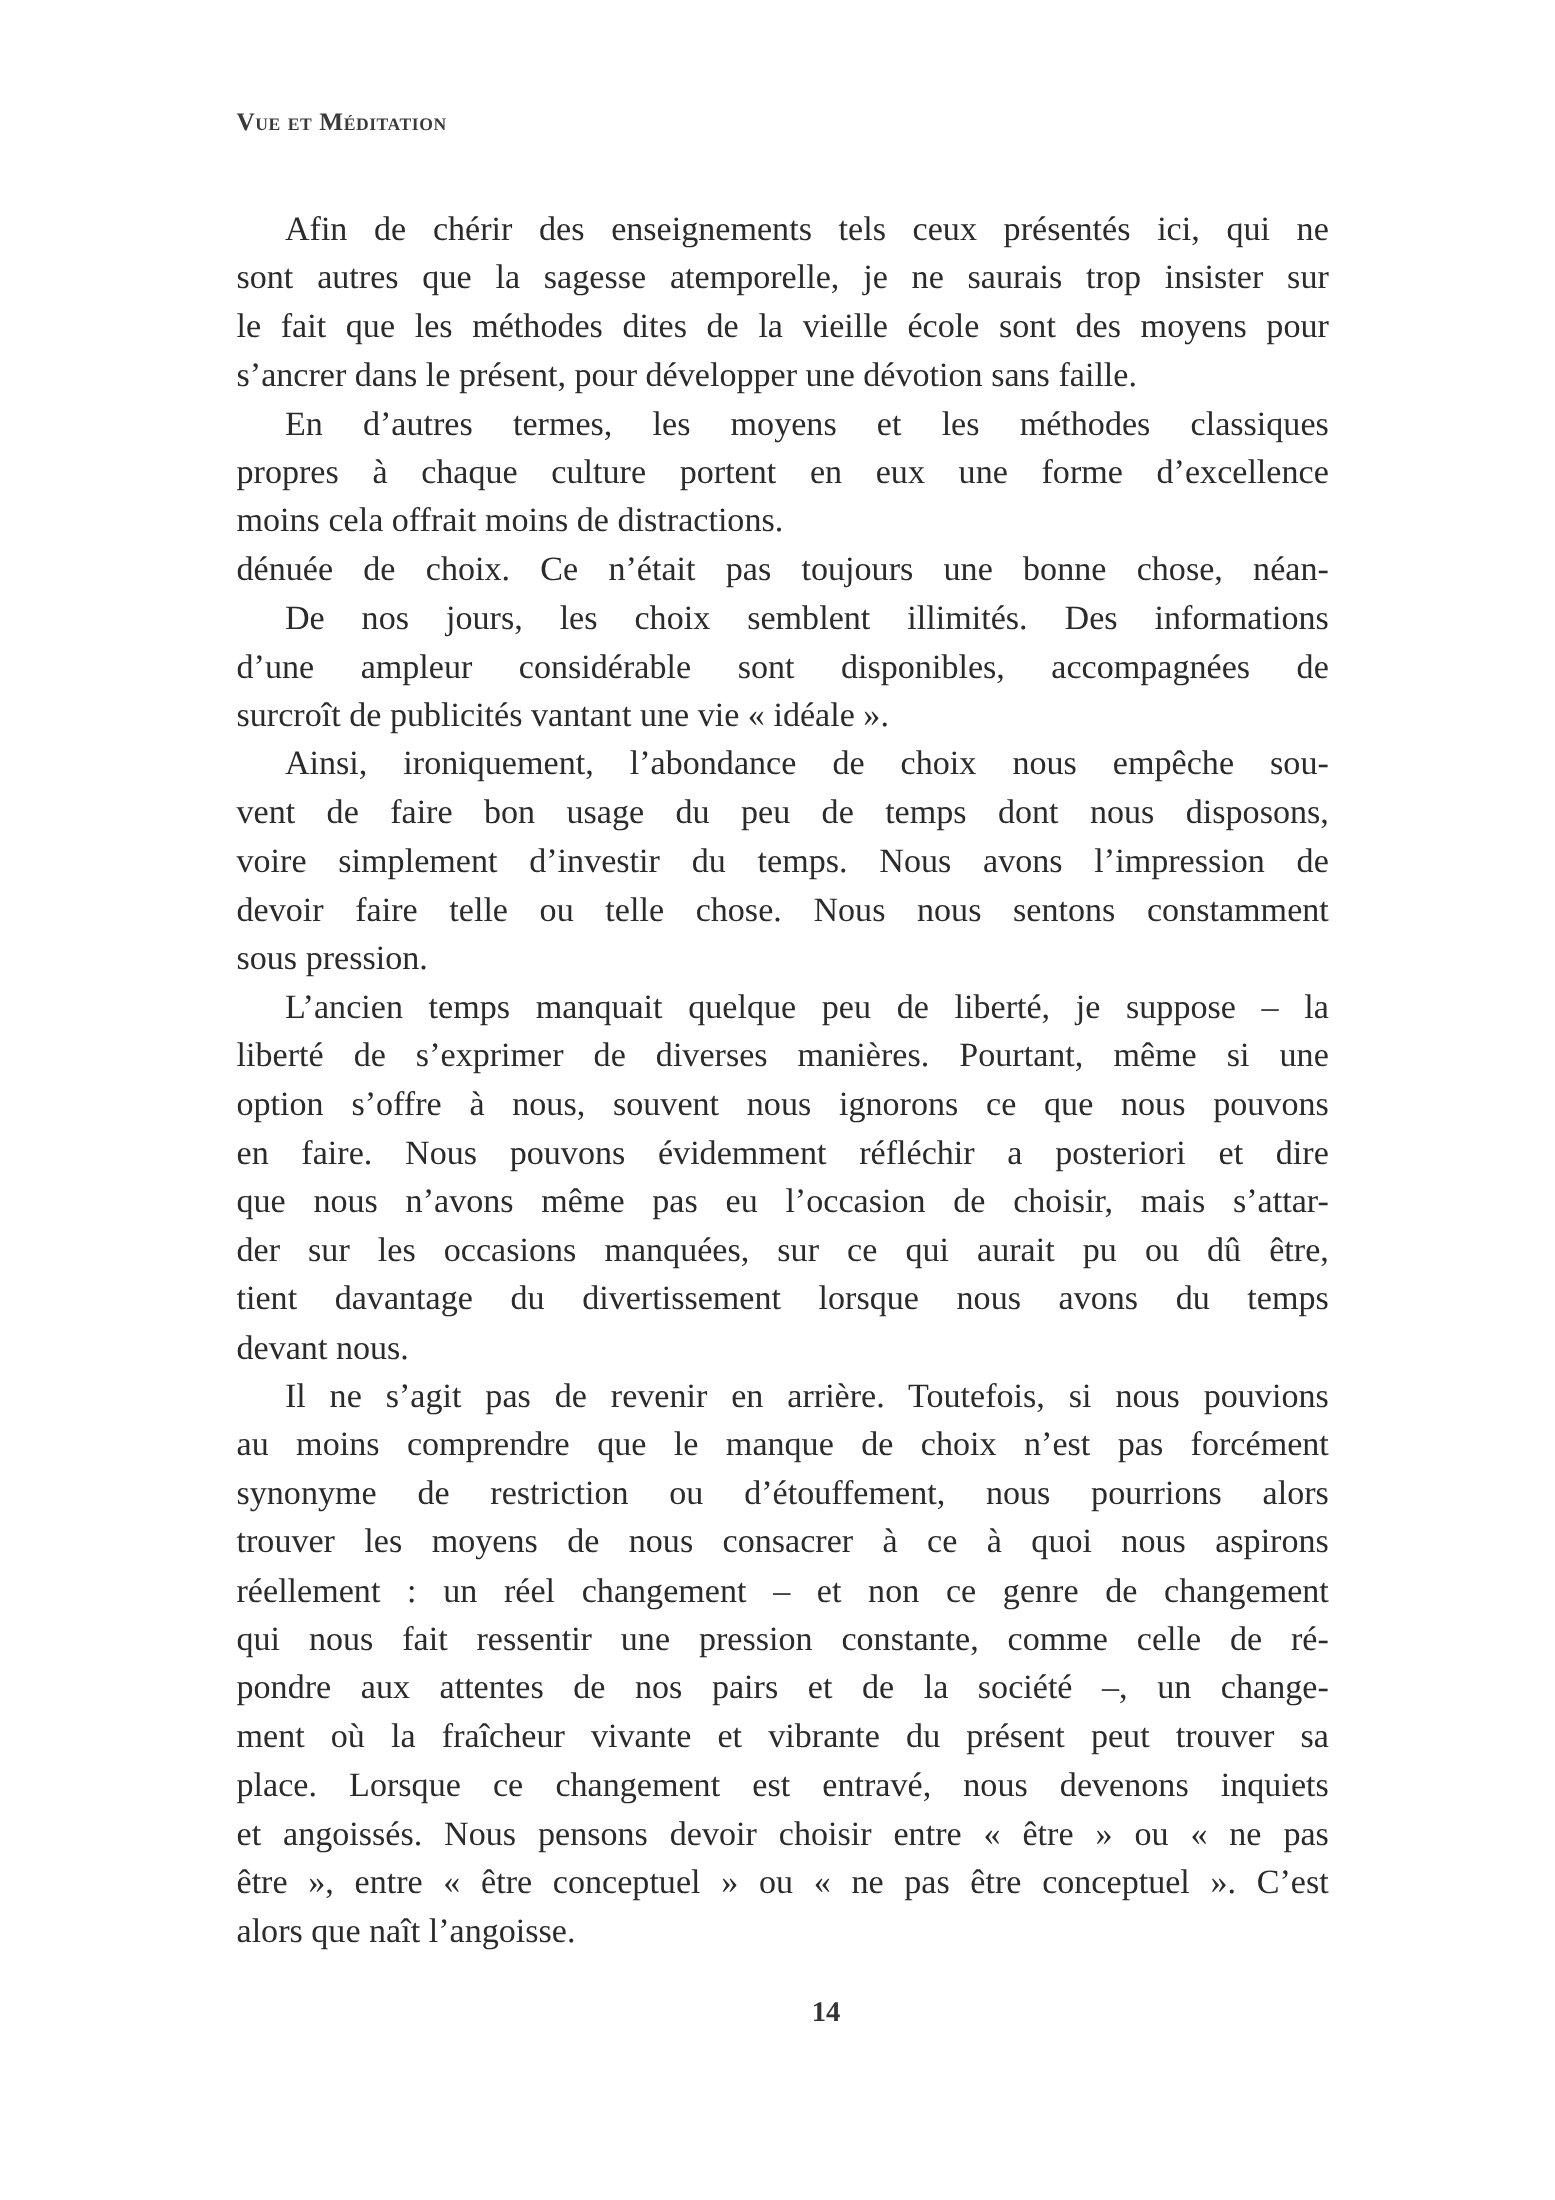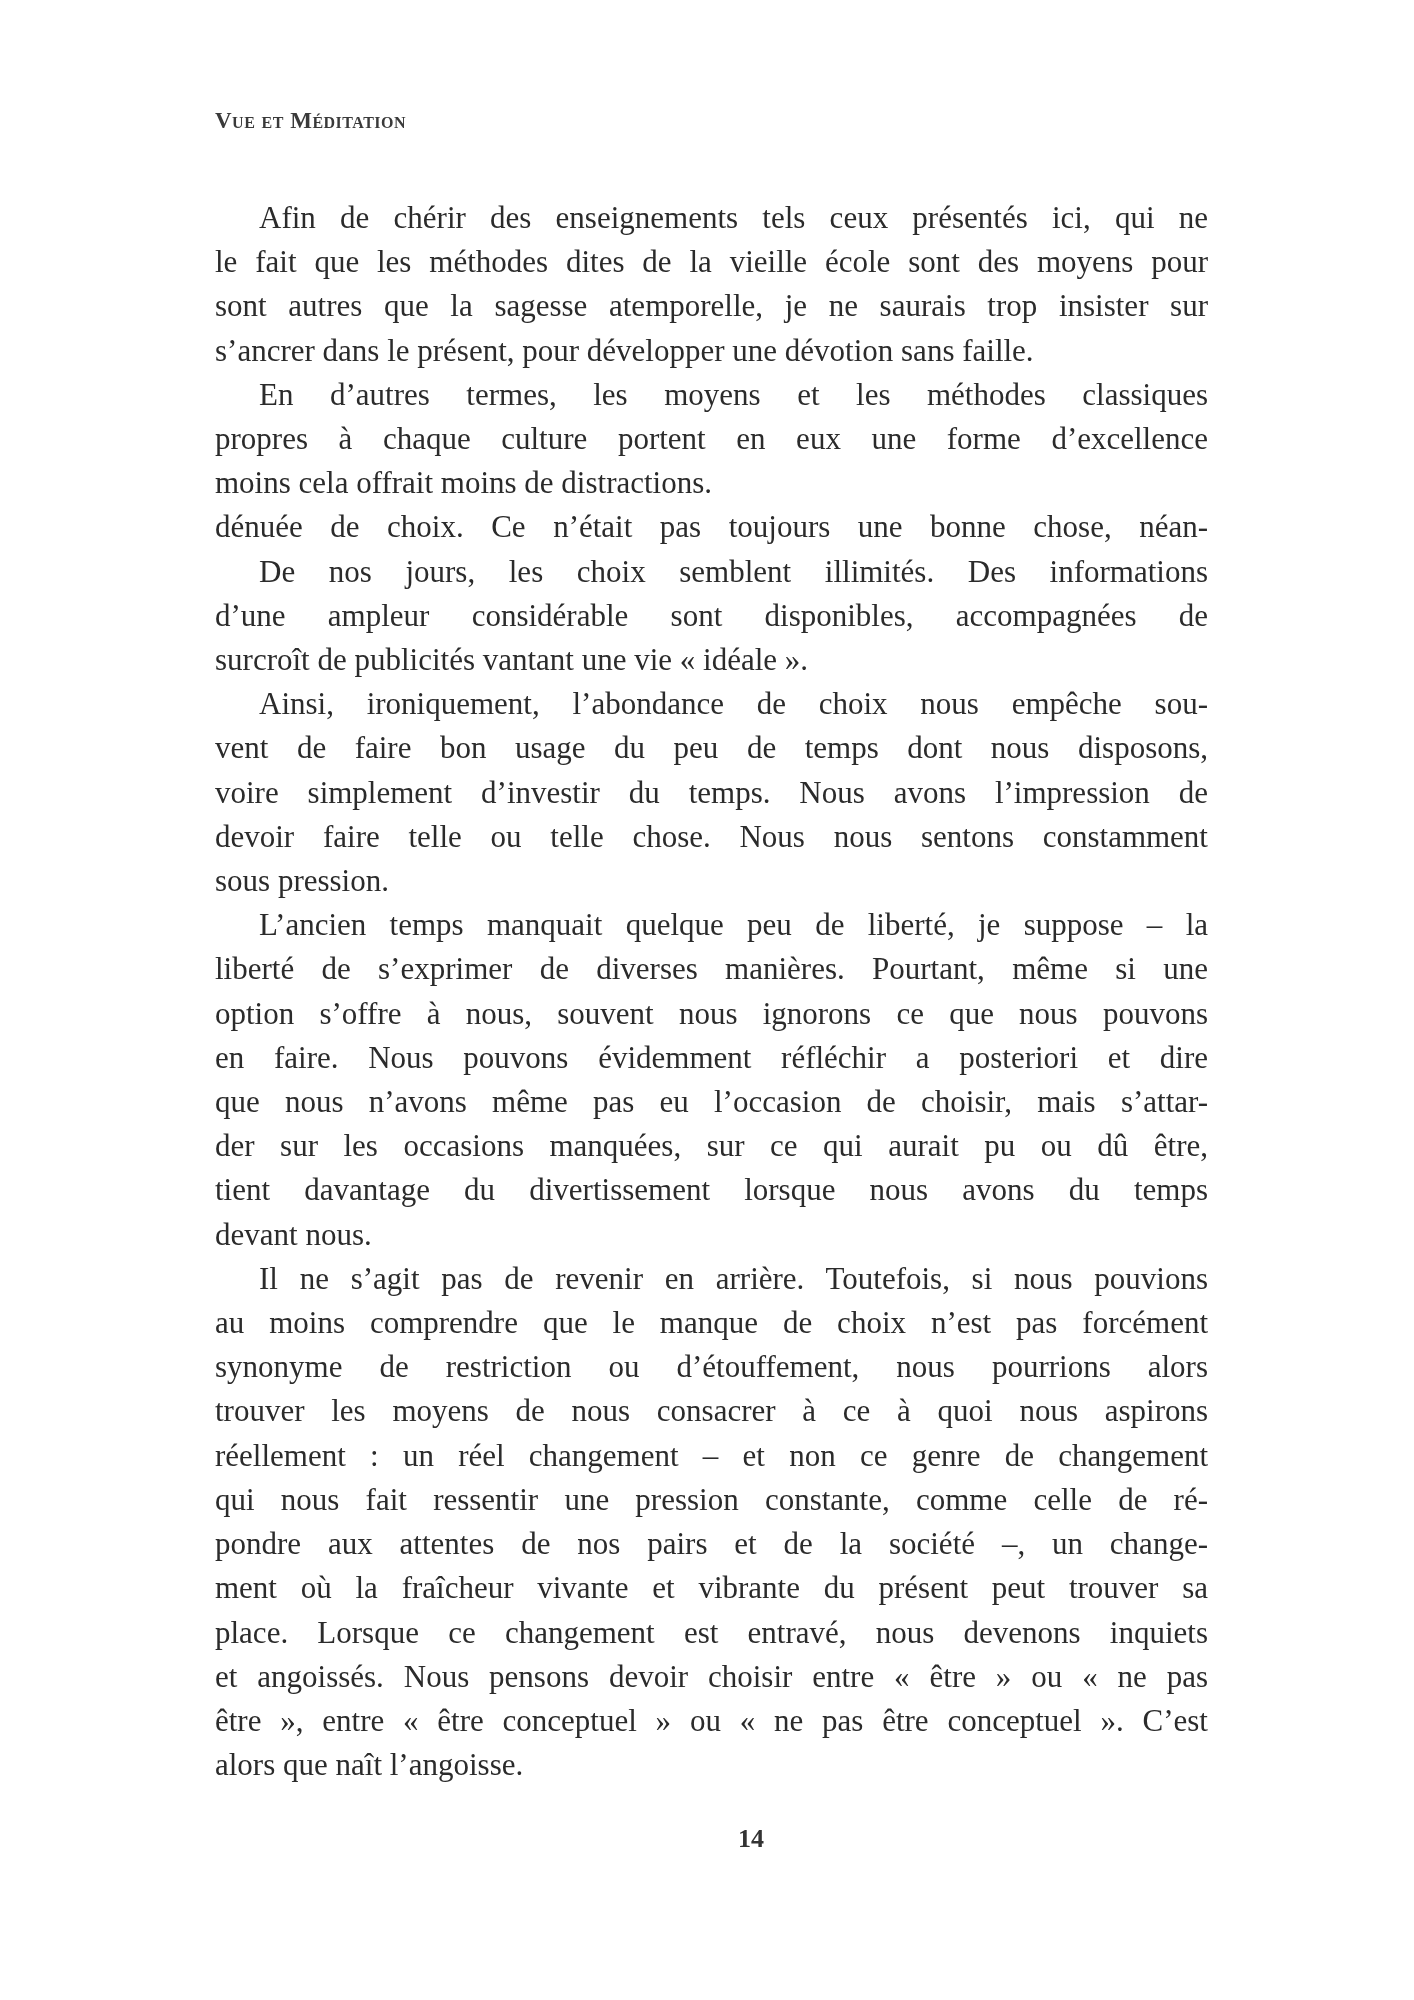--- a/index.html
+++ b/index.html
@@ -1,17 +1,17 @@
 <!DOCTYPE html>
 <html><head>
 <meta charset="utf-8">
 <style>
   html, body { margin: 0; padding: 0; background: #ffffff; }
   body { width: 1414px; height: 2000px; position: relative; overflow: hidden; }
-  .page { position: absolute; left: 0; top: 12px; width: 1414px; height: 1792px; background: #fff; }
+  .page { position: absolute; left: 0; top: 2px; width: 1414px; height: 1792px; background: #fff; }
   .running-head {
     position: absolute; left: 215px; top: 96px;
     font-family: "Liberation Serif", "DejaVu Serif", serif;
     font-size: 23px; font-weight: bold; color: #3a3a3a;
     font-variant: small-caps; letter-spacing: 0.5px;
   }
   .body-text {
     position: absolute; left: 215px; top: 184px; width: 993px;
     font-family: "Liberation Serif", "DejaVu Serif", serif;
     font-size: 31px; line-height: 44.2px; color: #2b2b2b;
@@ -29,22 +29,22 @@
 </style>
 </head>
 <body>
 
 <div class="page">
   <div class="running-head">Vue et Méditation</div>
 
   <div class="body-text" id="body-text">
       <p style="text-indent: 0px;">
         <span class="ln" style="text-indent: 44px; white-space: nowrap; display: block; word-spacing: 16.48px; text-align-last: left;">Afin de chérir des enseignements tels ceux présentés ici, qui ne</span>
+        <span class="ln" style="text-indent: 0px; white-space: nowrap; display: block; word-spacing: 13.89px; text-align-last: left;">sont autres que la sagesse atemporelle, je ne saurais trop insister sur</span>
         <span class="ln" style="text-indent: 0px; white-space: nowrap; display: block; word-spacing: 10.1px; text-align-last: left;">le fait que les méthodes dites de la vieille école sont des moyens pour</span>
-        <span class="ln" style="text-indent: 0px; white-space: nowrap; display: block; word-spacing: 13.89px; text-align-last: left;">sont autres que la sagesse atemporelle, je ne saurais trop insister sur</span>
         <span class="ln last" style="text-indent: 0px; white-space: nowrap; display: block;">s’ancrer dans le présent, pour développer une dévotion sans faille.</span>
       </p>
       <p style="text-indent: 0px;">
         <span class="ln" style="text-indent: 44px; white-space: nowrap; display: block; word-spacing: 28.77px; text-align-last: left;">En d’autres termes, les moyens et les méthodes classiques</span>
         <span class="ln" style="text-indent: 0px; white-space: nowrap; display: block; word-spacing: 22.83px; text-align-last: left;">propres à chaque culture portent en eux une forme d’excellence</span>
         <span class="ln last" style="text-indent: 0px; white-space: nowrap; display: block;">moins cela offrait moins de distractions.</span>
         <span class="ln" style="text-indent: 0px; white-space: nowrap; display: block; word-spacing: 19.76px; text-align-last: left;">dénuée de choix. Ce n’était pas toujours une bonne chose, néan-</span>
       </p>
       <p style="text-indent: 0px;">
         <span class="ln" style="text-indent: 44px; white-space: nowrap; display: block; word-spacing: 25.85px; text-align-last: left;">De nos jours, les choix semblent illimités. Des informations</span>

